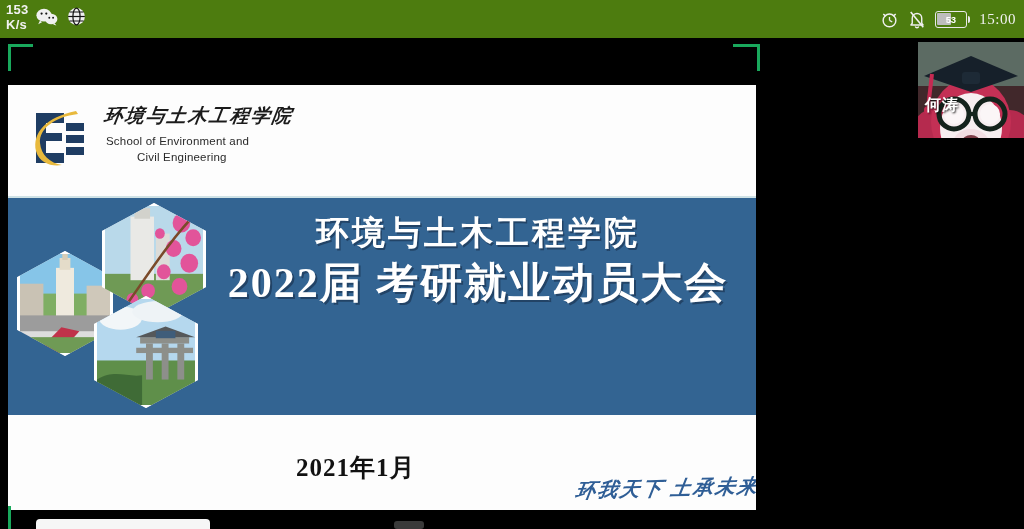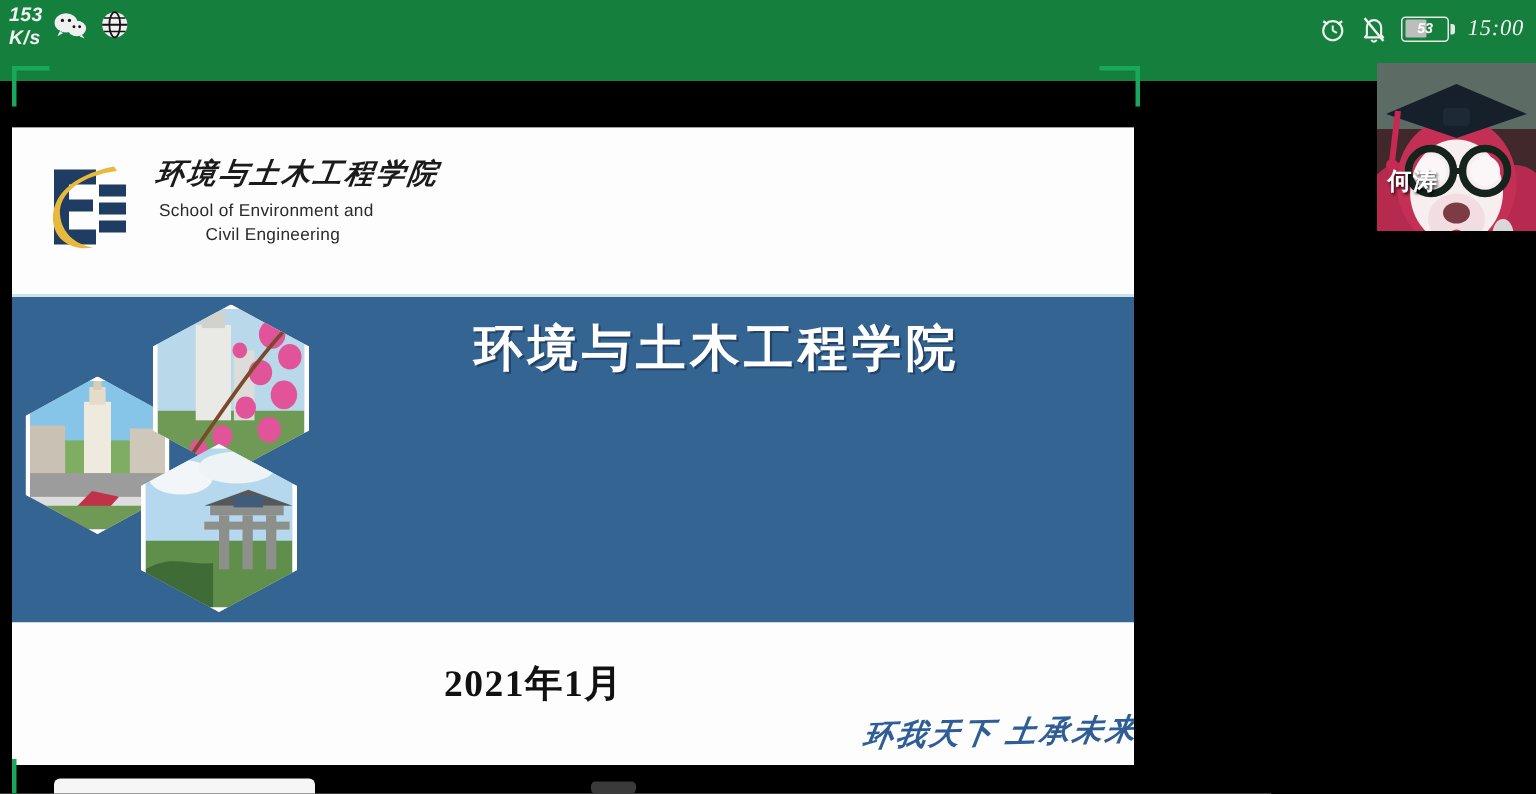--- a/index.html
+++ b/index.html
@@ -1,21 +1,21 @@
 <!DOCTYPE html>
 <html><head>
 <meta charset="utf-8">
 <style>
   html,body{margin:0;padding:0;background:#000;}
   body{width:1024px;height:529px;position:relative;overflow:hidden;
        font-family:"Liberation Sans",sans-serif;}
 
   
-  #status-bar{position:absolute;left:0;top:0;width:1024px;height:54px;
-      background:#15803d;color:#f2f2f2;font-style:italic;}
+  #status-bar{position:absolute;left:0;top:0;width:1024px;height:38px;
+      background:#4d7c0f;color:#f2f2f2;}
   #net-speed{position:absolute;left:6px;top:2px;font-size:13px;line-height:15px;
       font-weight:600;letter-spacing:.3px;}
   #status-left-icons{position:absolute;left:36px;top:7px;display:flex;gap:9px;align-items:center;}
   #status-right{position:absolute;right:8px;top:0;height:38px;display:flex;
       align-items:center;gap:9px;}
   .sicon{display:block;}
   #battery{display:flex;align-items:center;}
   #battery-body{width:30px;height:15px;border:1.6px solid #e8e8e8;border-radius:3px;
       position:relative;display:flex;align-items:center;justify-content:center;}
   #battery-fill{position:absolute;left:1.5px;top:1.5px;bottom:1.5px;width:14px;background:#bdbdbd;border-radius:1px;}
@@ -61,28 +61,28 @@
   #title-block{position:absolute;left:196px;top:126px;width:548px;text-align:center;}
   #title-line1{font-family:"Liberation Serif",serif;font-weight:700;font-size:33px;
       color:#ffffff;letter-spacing:3px;line-height:44px;
       text-shadow:1.5px 1.5px 0 rgba(20,40,66,.55);}
   #title-line2{font-family:"Liberation Serif",serif;font-weight:700;font-size:42px;
       color:#ffffff;letter-spacing:2px;line-height:56px;
       text-shadow:2px 2px 0 rgba(20,40,66,.55);}
 
   
   #slide-footer{position:absolute;left:0;top:330px;width:748px;height:95px;background:#fdfdfd;}
-  #slide-date{position:absolute;left:288px;top:24px;font-size:25px;color:#111;
+  #slide-date{position:absolute;left:288px;top:36px;font-size:25px;color:#111;
       font-family:"Liberation Serif",serif;font-weight:700;letter-spacing:1px;}
   #slogan{position:absolute;left:568px;top:60px;font-size:20px;color:#2f5e96;
       font-family:"Liberation Serif",serif;font-style:italic;font-weight:700;
       letter-spacing:2px;white-space:nowrap;transform:skewX(-10deg) rotate(-1.5deg);}
 
   
-  #camera-thumb{position:absolute;left:918px;top:42px;width:106px;height:112px;
+  #camera-thumb{position:absolute;left:918px;top:42px;width:106px;height:96px;
       overflow:hidden;background:#2a1a1c;z-index:7;}
   #cam-name{position:absolute;left:7px;bottom:22px;color:#fff;font-size:16px;
       font-weight:700;letter-spacing:1px;text-shadow:1px 1px 2px rgba(0,0,0,.8);z-index:3;}
 
   
   #bottom-input{position:absolute;left:36px;top:519px;width:174px;height:14px;
       background:#f6f6f6;border-radius:4px;z-index:5;}
   #bottom-chip{position:absolute;left:394px;top:521px;width:30px;height:8px;
       background:#3a3a3a;border-radius:3px;z-index:5;}
 </style>
@@ -223,20 +223,21 @@
         </g>
         <path d="M40 36 L70 26 L100 36 Z" fill="#55585a"></path>
         <rect x="60" y="30" width="20" height="7" fill="#3f5d7a"></rect>
         <path d="M0 76 C18 66 30 74 46 72 L46 100 L0 100 Z" fill="#3f6b36"></path>
       </svg>
     </div>
   </div>
 
   <div id="title-block">
     <div id="title-line1">环境与土木工程学院</div>
+    <div id="title-line2">2022届 考研就业动员大会</div>
   </div>
 
   <div id="slide-footer">
     <div id="slide-date">2021年1月</div>
     <div id="slogan">环我天下  土承未来</div>
   </div>
 </div>
 
 <div id="camera-thumb">
   <svg width="106" height="134" viewBox="0 0 106 134">

